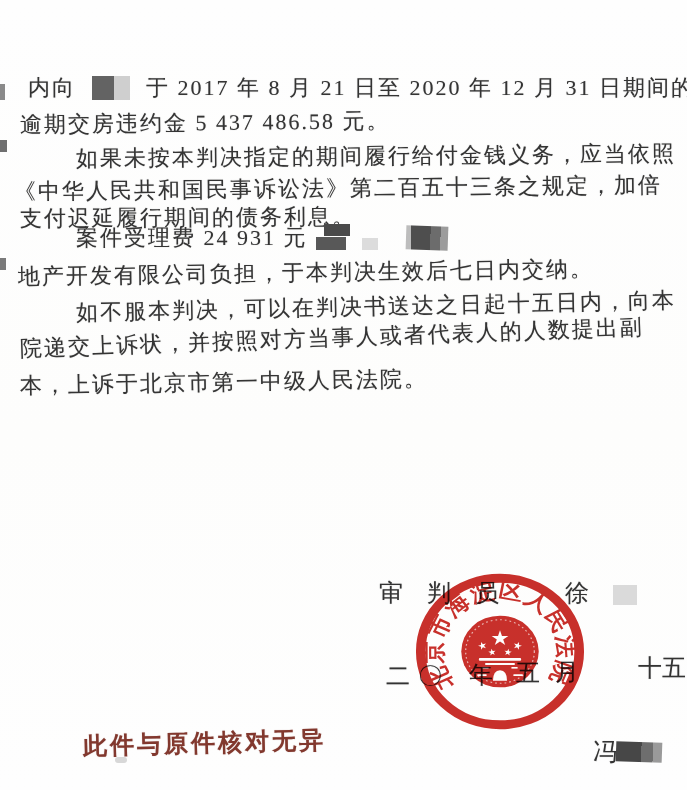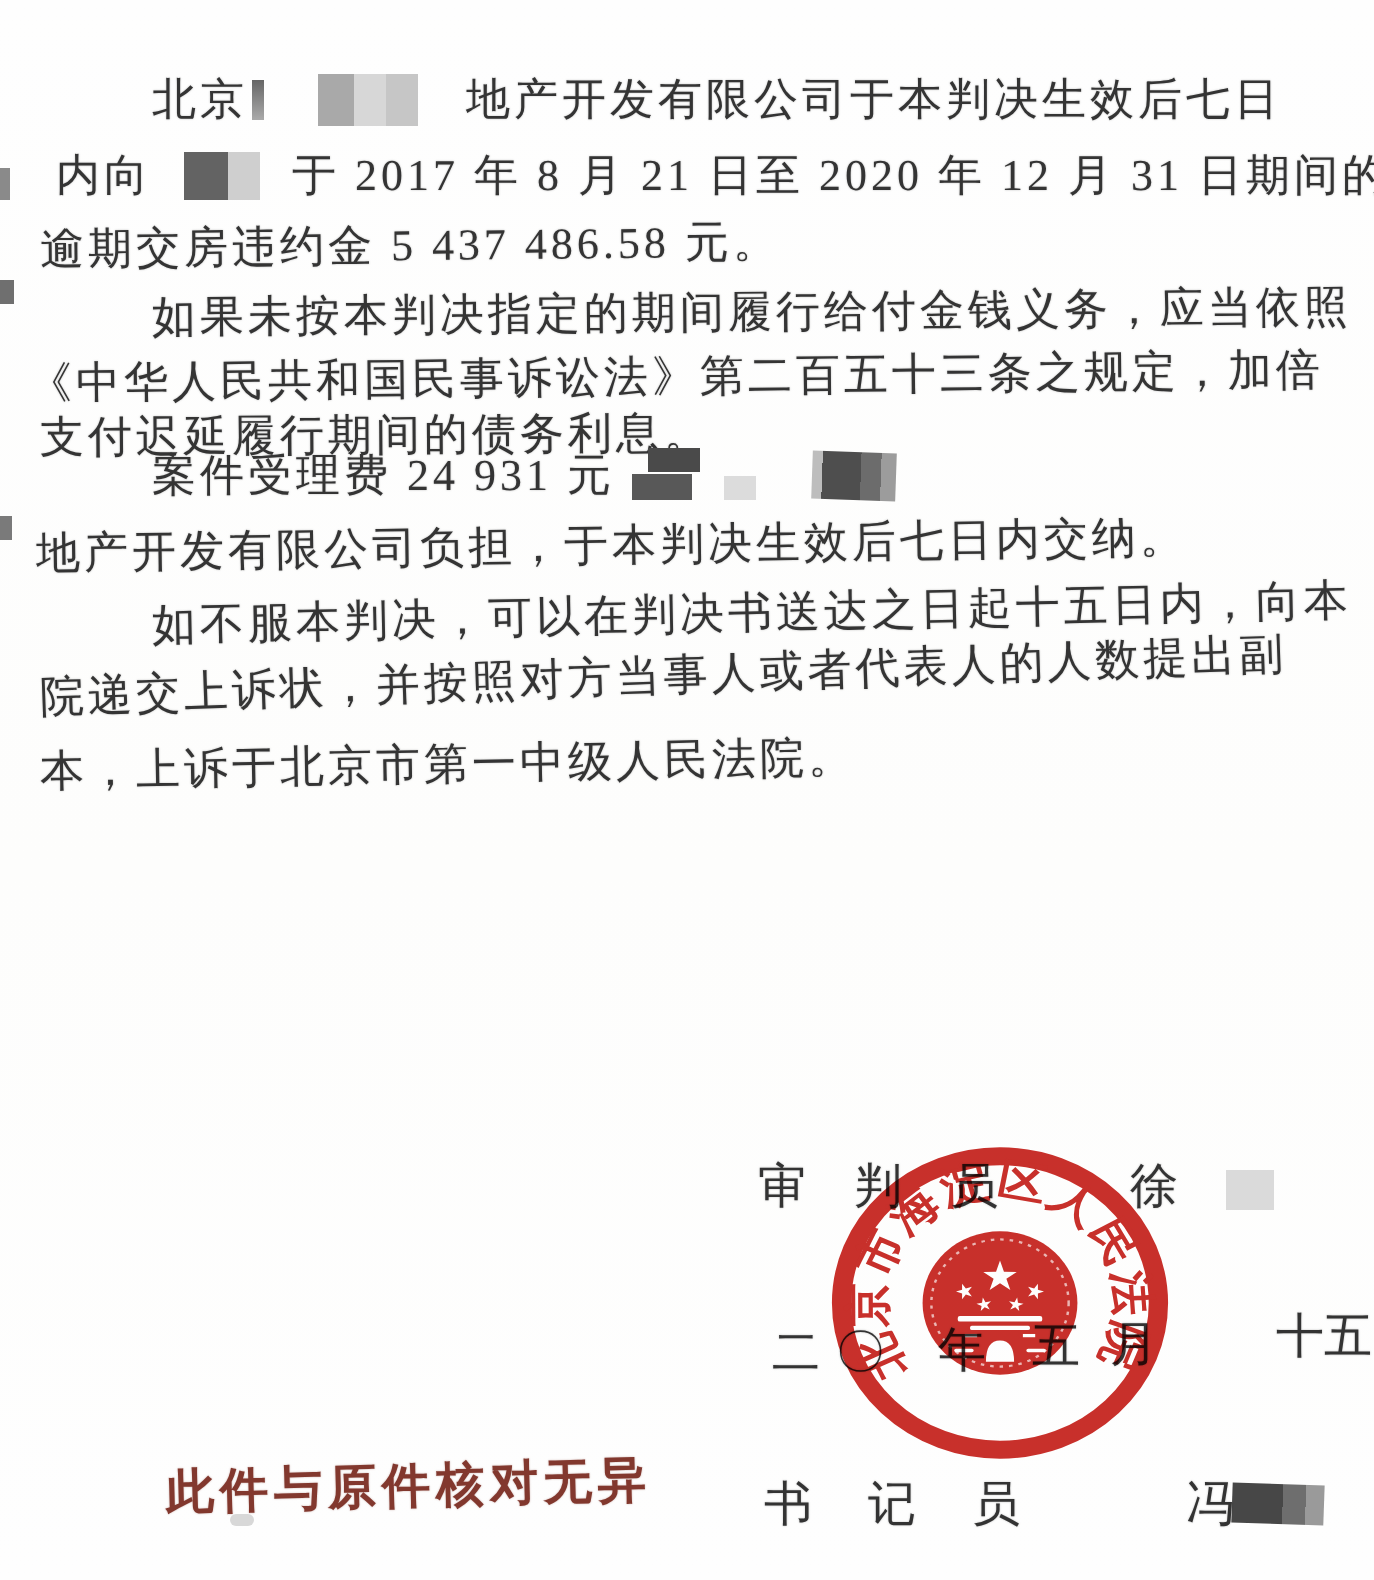--- a/index.html
+++ b/index.html
@@ -74,30 +74,20 @@
     position:absolute;left:83px;top:727px;font-size:24px;font-weight:bold;
     letter-spacing:3px;color:#82382e;transform:rotate(-1.5deg);
     text-shadow:0 0 1px rgba(120,50,40,.4);white-space:nowrap;
   }
 </style>
 </head>
 <body>
 
 <div class="page">
 
-  <div class="line p1a">
-    <span>北京</span>
-    <span class="sliver"></span>
-    <span class="rbox rbox1">
-        <i class="s1"></i>
-        <i class="s2"></i>
-        <i class="s3"></i>
-      </span>
-    <span>地产开发有限公司于本判决生效后七日</span>
-  </div>
   <div class="line p1b">
     <span>内向</span>
     <span class="rbox rbox2">
         <i class="s1"></i>
         <i class="s2"></i>
       </span>
     <span>于 2017 年 8 月 21 日至 2020 年 12 月 31 日期间的</span>
   </div>
   <div class="line p1c">
     <span>逾期交房违约金 5 437 486.58 元。</span>
@@ -139,21 +129,20 @@
   <span class="sig judge-label">审判员</span>
   <span class="sig judge-name">徐</span>
   <span class="rbox5"></span>
 
   <span class="sig date-a">二〇</span>
   <span class="sig date-b">年</span>
   <span class="sig date-c">五</span>
   <span class="sig date-d">月</span>
   <span class="sig date-e">十五日</span>
 
-  <span class="sig clerk-label">书记员</span>
   <span class="sig clerk-name">冯</span>
   <span class="rbox6"></span>
 
   <svg class="seal" viewBox="-100 -100 200 200" preserveAspectRatio="none">
     <defs>
       <path id="star" d="M0,-1 L0.225,-0.31 L0.951,-0.309 L0.363,0.118 L0.588,0.809 L0,0.382 L-0.588,0.809 L-0.363,0.118 L-0.951,-0.309 L-0.225,-0.31 Z"></path>
       <path id="sealArc" d="M -52 40.6 A 66 66 0 1 1 52 40.6" fill="none"></path>
     </defs>
     <circle r="90" fill="none" stroke="#c5201a" stroke-width="11"></circle>
     <text fill="#c5201a" font-size="27" font-weight="bold" letter-spacing="2" font-family="&quot;Liberation Serif&quot;,&quot;DejaVu Serif&quot;,serif">

